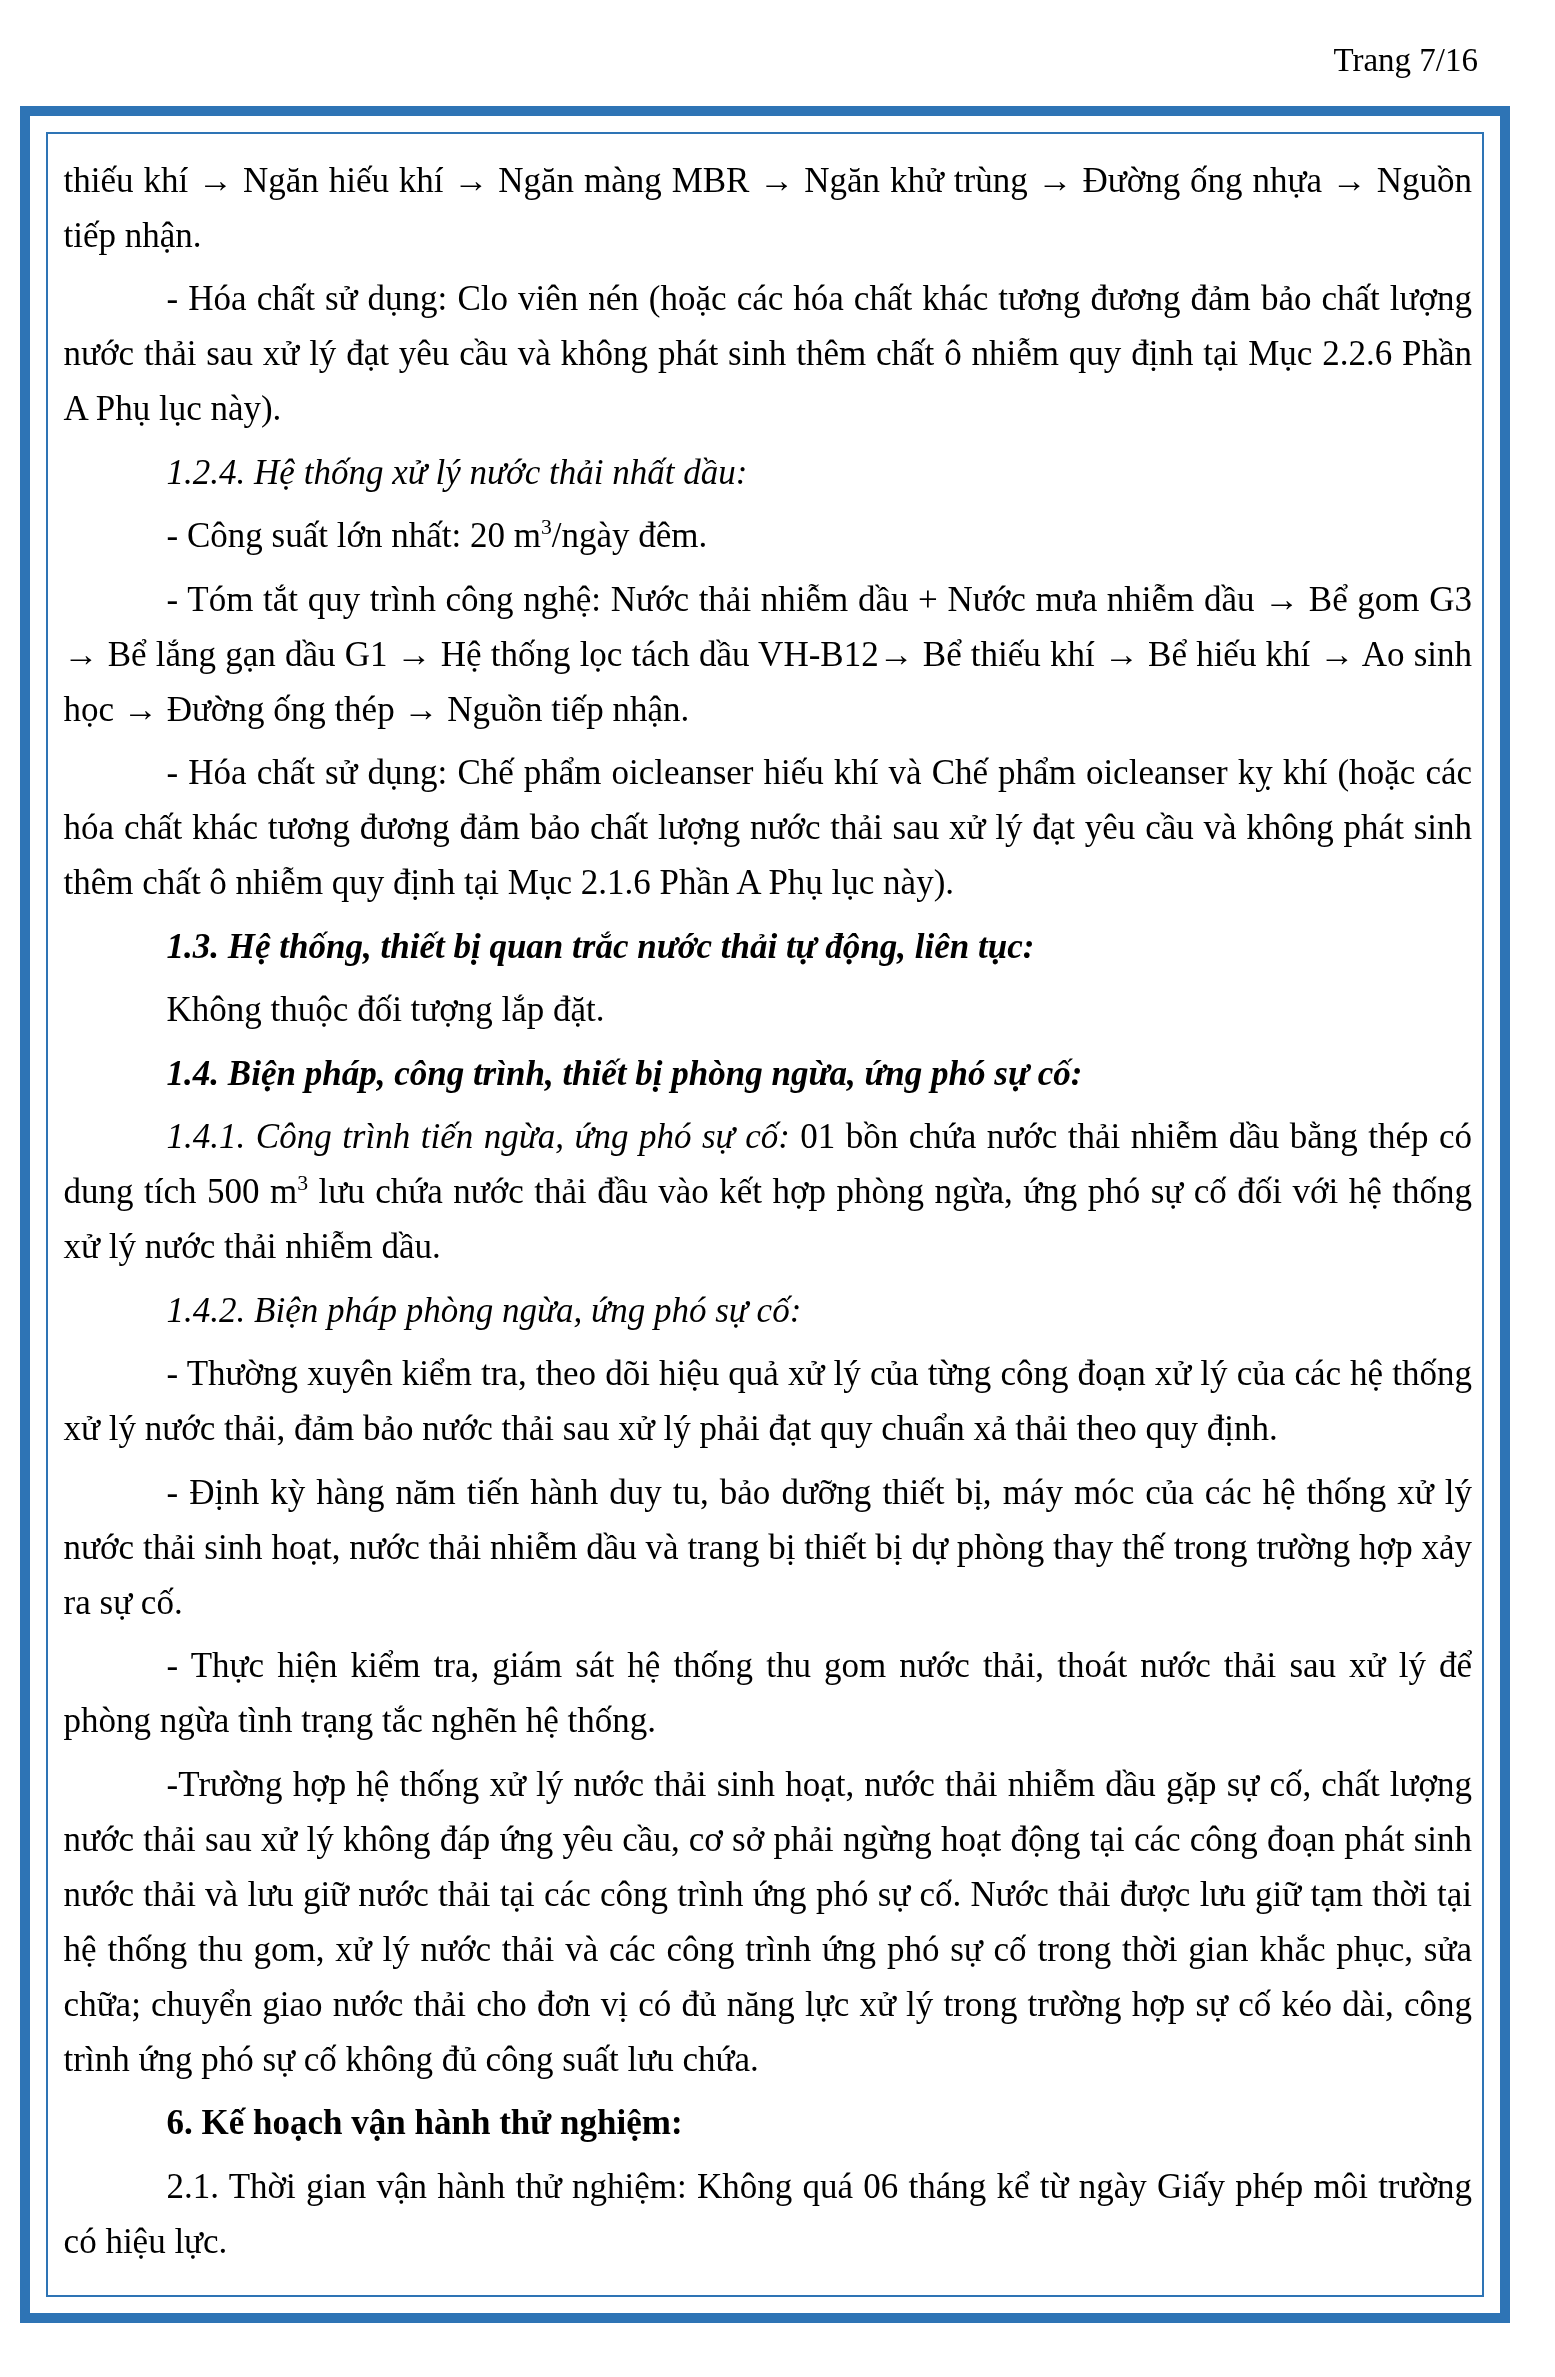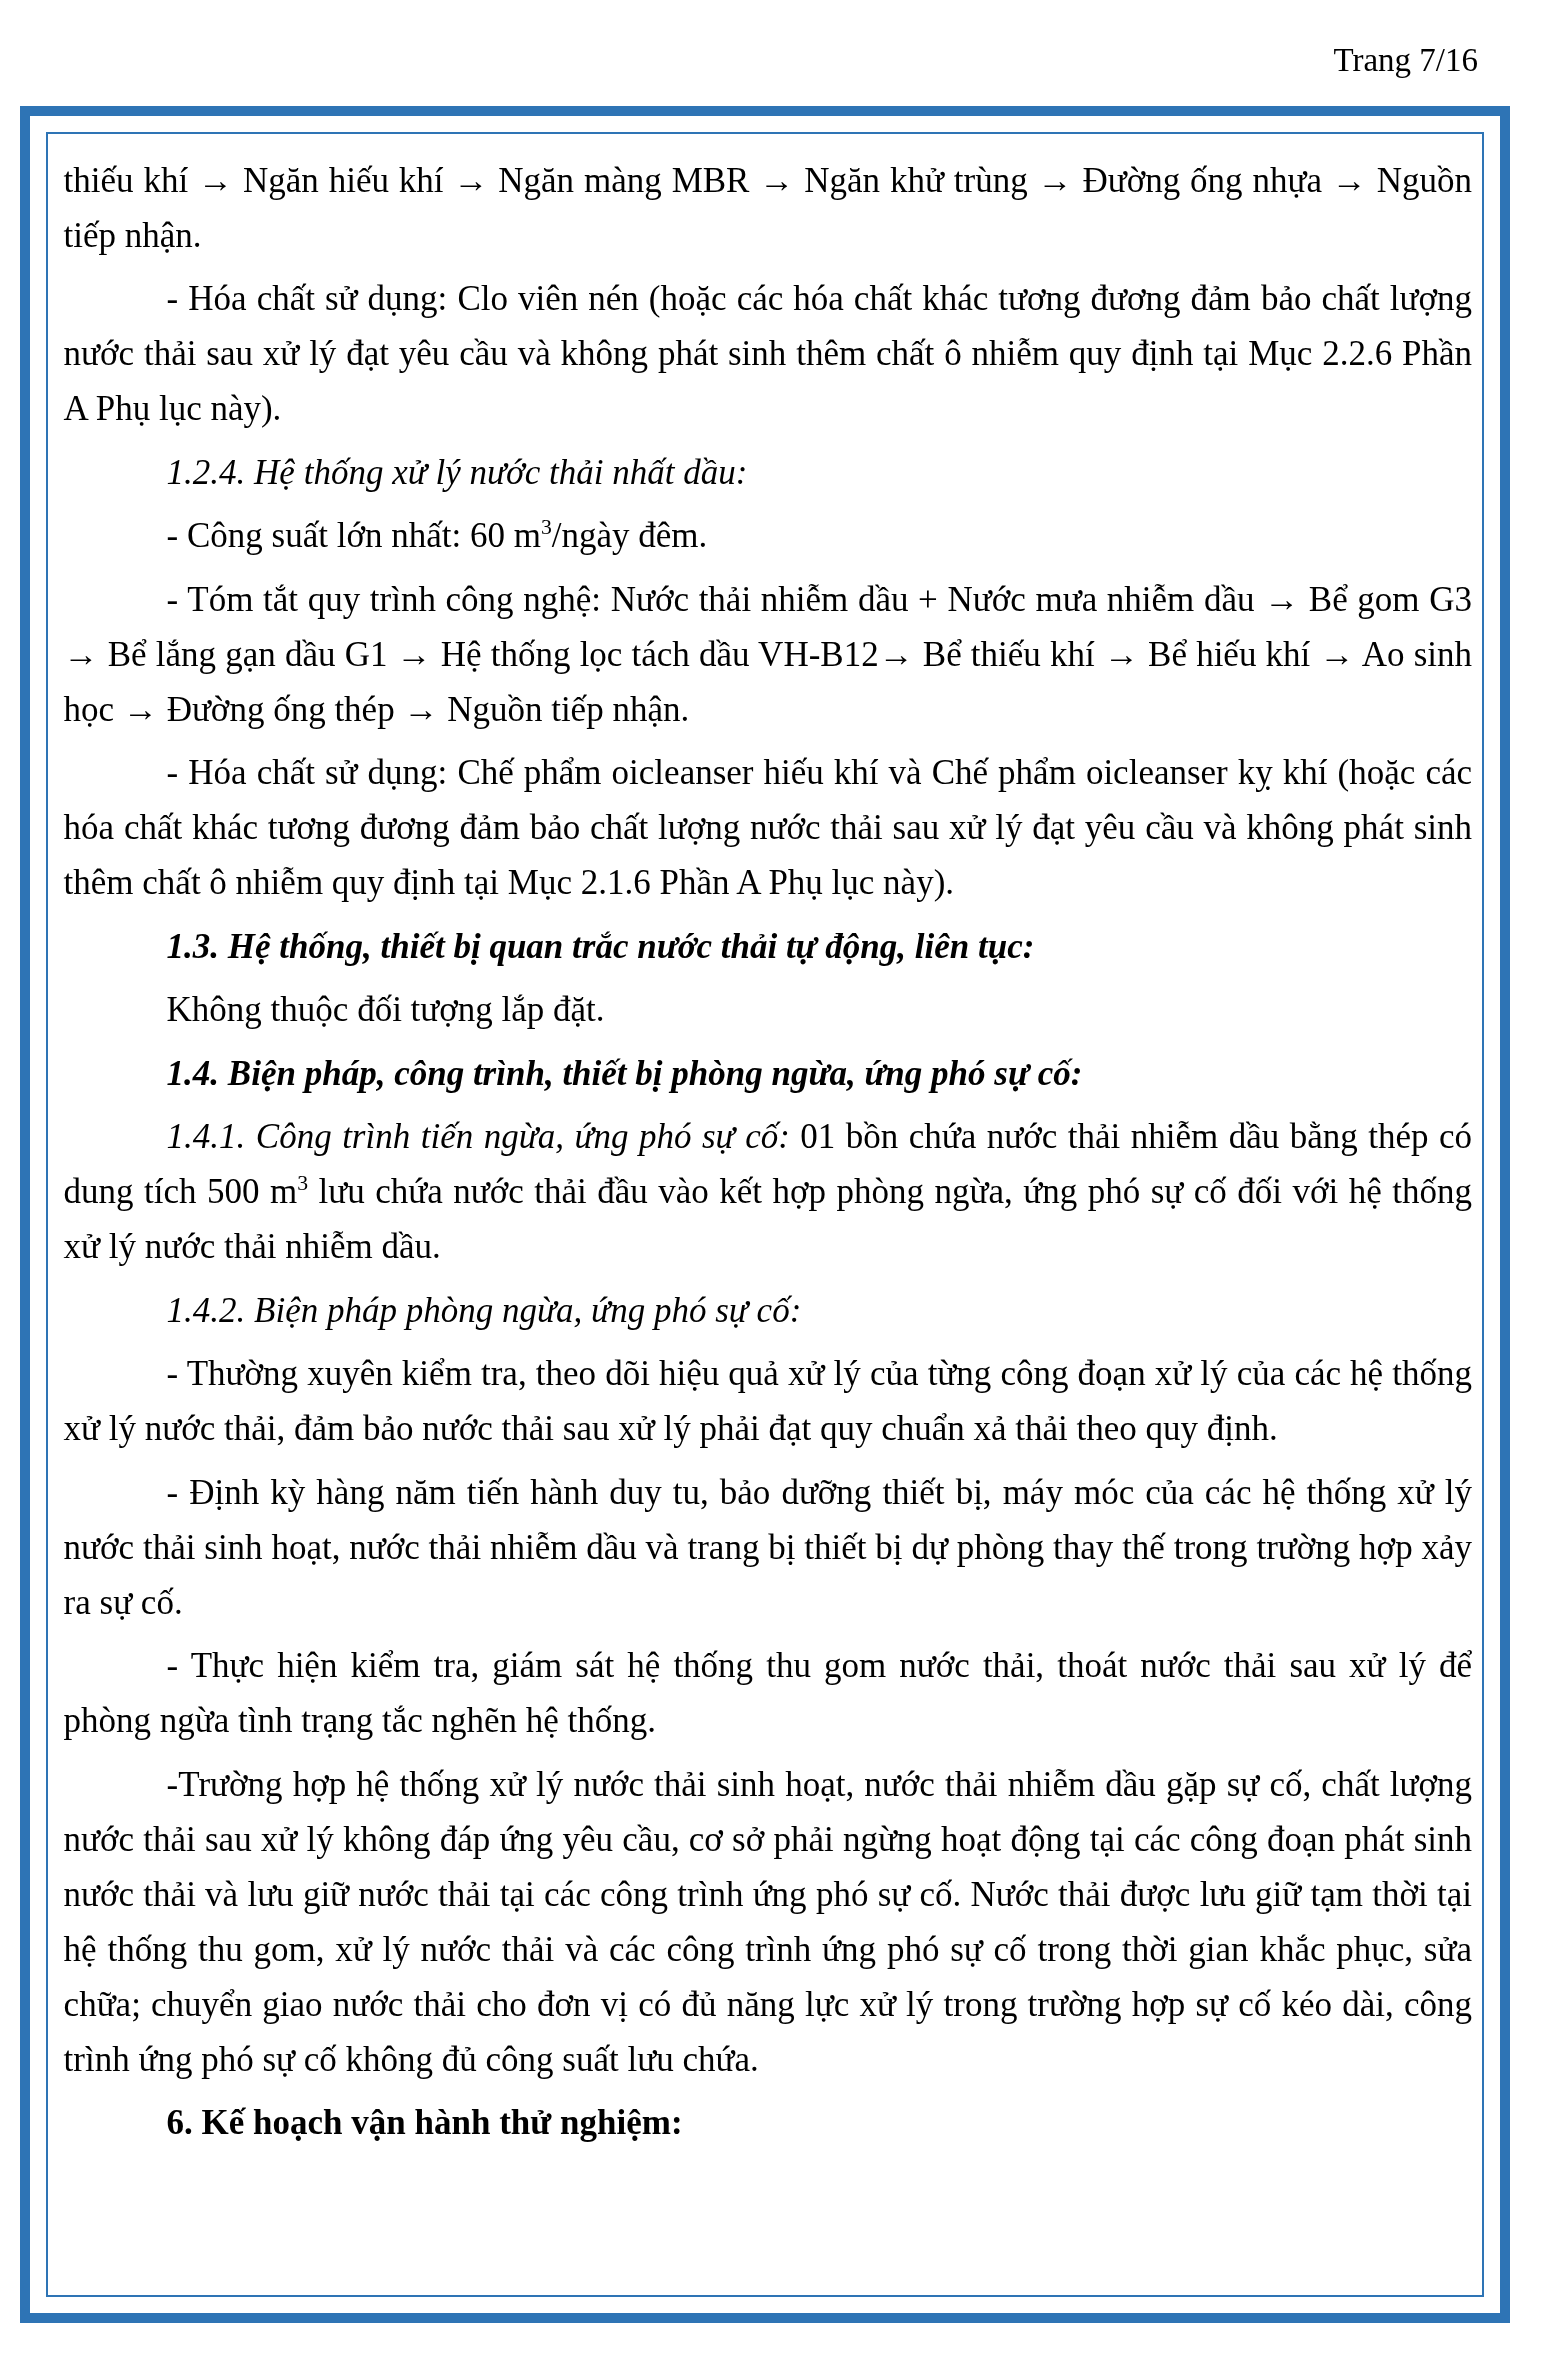--- a/index.html
+++ b/index.html
@@ -61,30 +61,31 @@
 
 <div class="page">
   <div class="page-number">Trang 7/16</div>
 
   <div class="border-box">
     <div class="inner-box">
       <div>
           <p class="para"><span>thiếu khí → Ngăn hiếu khí → Ngăn màng MBR → Ngăn khử trùng → Đường ống nhựa → Nguồn tiếp nhận.</span></p>
           <p class="para indent"><span>- Hóa chất sử dụng: Clo viên nén (hoặc các hóa chất khác tương đương đảm bảo chất lượng nước thải sau xử lý đạt yêu cầu và không phát sinh thêm chất ô nhiễm quy định tại Mục 2.2.6 Phần A Phụ lục này).</span></p>
           <p class="para indent"><span class="i">1.2.4. Hệ thống xử lý nước thải nhất dầu:</span></p>
-          <p class="para indent"><span>- Công suất lớn nhất: 60 m</span><sup>3</sup><span>/ngày đêm.</span></p>
+          <p class="para indent"><span>- Công suất lớn nhất: 20 m</span><sup>3</sup><span>/ngày đêm.</span></p>
           <p class="para indent"><span>- Tóm tắt quy trình công nghệ: Nước thải nhiễm dầu + Nước mưa nhiễm dầu → Bể gom G3 → Bể lắng gạn dầu G1 → Hệ thống lọc tách dầu VH-B12→ Bể thiếu khí → Bể hiếu khí → Ao sinh học → Đường ống thép → Nguồn tiếp nhận.</span></p>
           <p class="para indent"><span>- Hóa chất sử dụng: Chế phẩm oicleanser hiếu khí và Chế phẩm oicleanser kỵ khí (hoặc các hóa chất khác tương đương đảm bảo chất lượng nước thải sau xử lý đạt yêu cầu và không phát sinh thêm chất ô nhiễm quy định tại Mục 2.1.6 Phần A Phụ lục này).</span></p>
           <p class="para indent"><span class="i b">1.3. Hệ thống, thiết bị quan trắc nước thải tự động, liên tục:</span></p>
           <p class="para indent"><span>Không thuộc đối tượng lắp đặt.</span></p>
           <p class="para indent"><span class="i b">1.4. Biện pháp, công trình, thiết bị phòng ngừa, ứng phó sự cố:</span></p>
           <p class="para indent"><span class="i">1.4.1. Công trình tiến ngừa, ứng phó sự cố: </span><span>01 bồn chứa nước thải nhiễm dầu bằng thép có dung tích 500 m</span><sup>3</sup><span> lưu chứa nước thải đầu vào kết hợp phòng ngừa, ứng phó sự cố đối với hệ thống xử lý nước thải nhiễm dầu.</span></p>
           <p class="para indent"><span class="i">1.4.2. Biện pháp phòng ngừa, ứng phó sự cố:</span></p>
           <p class="para indent"><span>- Thường xuyên kiểm tra, theo dõi hiệu quả xử lý của từng công đoạn xử lý của các hệ thống xử lý nước thải, đảm bảo nước thải sau xử lý phải đạt quy chuẩn xả thải theo quy định.</span></p>
           <p class="para indent"><span>- Định kỳ hàng năm tiến hành duy tu, bảo dưỡng thiết bị, máy móc của các hệ thống xử lý nước thải sinh hoạt, nước thải nhiễm dầu và trang bị thiết bị dự phòng thay thế trong trường hợp xảy ra sự cố.</span></p>
           <p class="para indent"><span>- Thực hiện kiểm tra, giám sát hệ thống thu gom nước thải, thoát nước thải sau xử lý để phòng ngừa tình trạng tắc nghẽn hệ thống.</span></p>
           <p class="para indent"><span>-Trường hợp hệ thống xử lý nước thải sinh hoạt, nước thải nhiễm dầu gặp sự cố, chất lượng nước thải sau xử lý không đáp ứng yêu cầu, cơ sở phải ngừng hoạt động tại các công đoạn phát sinh nước thải và lưu giữ nước thải tại các công trình ứng phó sự cố. Nước thải được lưu giữ tạm thời tại hệ thống thu gom, xử lý nước thải và các công trình ứng phó sự cố trong thời gian khắc phục, sửa chữa; chuyển giao nước thải cho đơn vị có đủ năng lực xử lý trong trường hợp sự cố kéo dài, công trình ứng phó sự cố không đủ công suất lưu chứa.</span></p>
           <p class="para indent"><span class="b">6. Kế hoạch vận hành thử nghiệm:</span></p>
+          <p class="para indent"><span>2.1. Thời gian vận hành thử nghiệm: Không quá 06 tháng kể từ ngày Giấy phép môi trường có hiệu lực.</span></p>
         </div>
     </div>
   </div>
 </div>
 
 
 </body></html>

